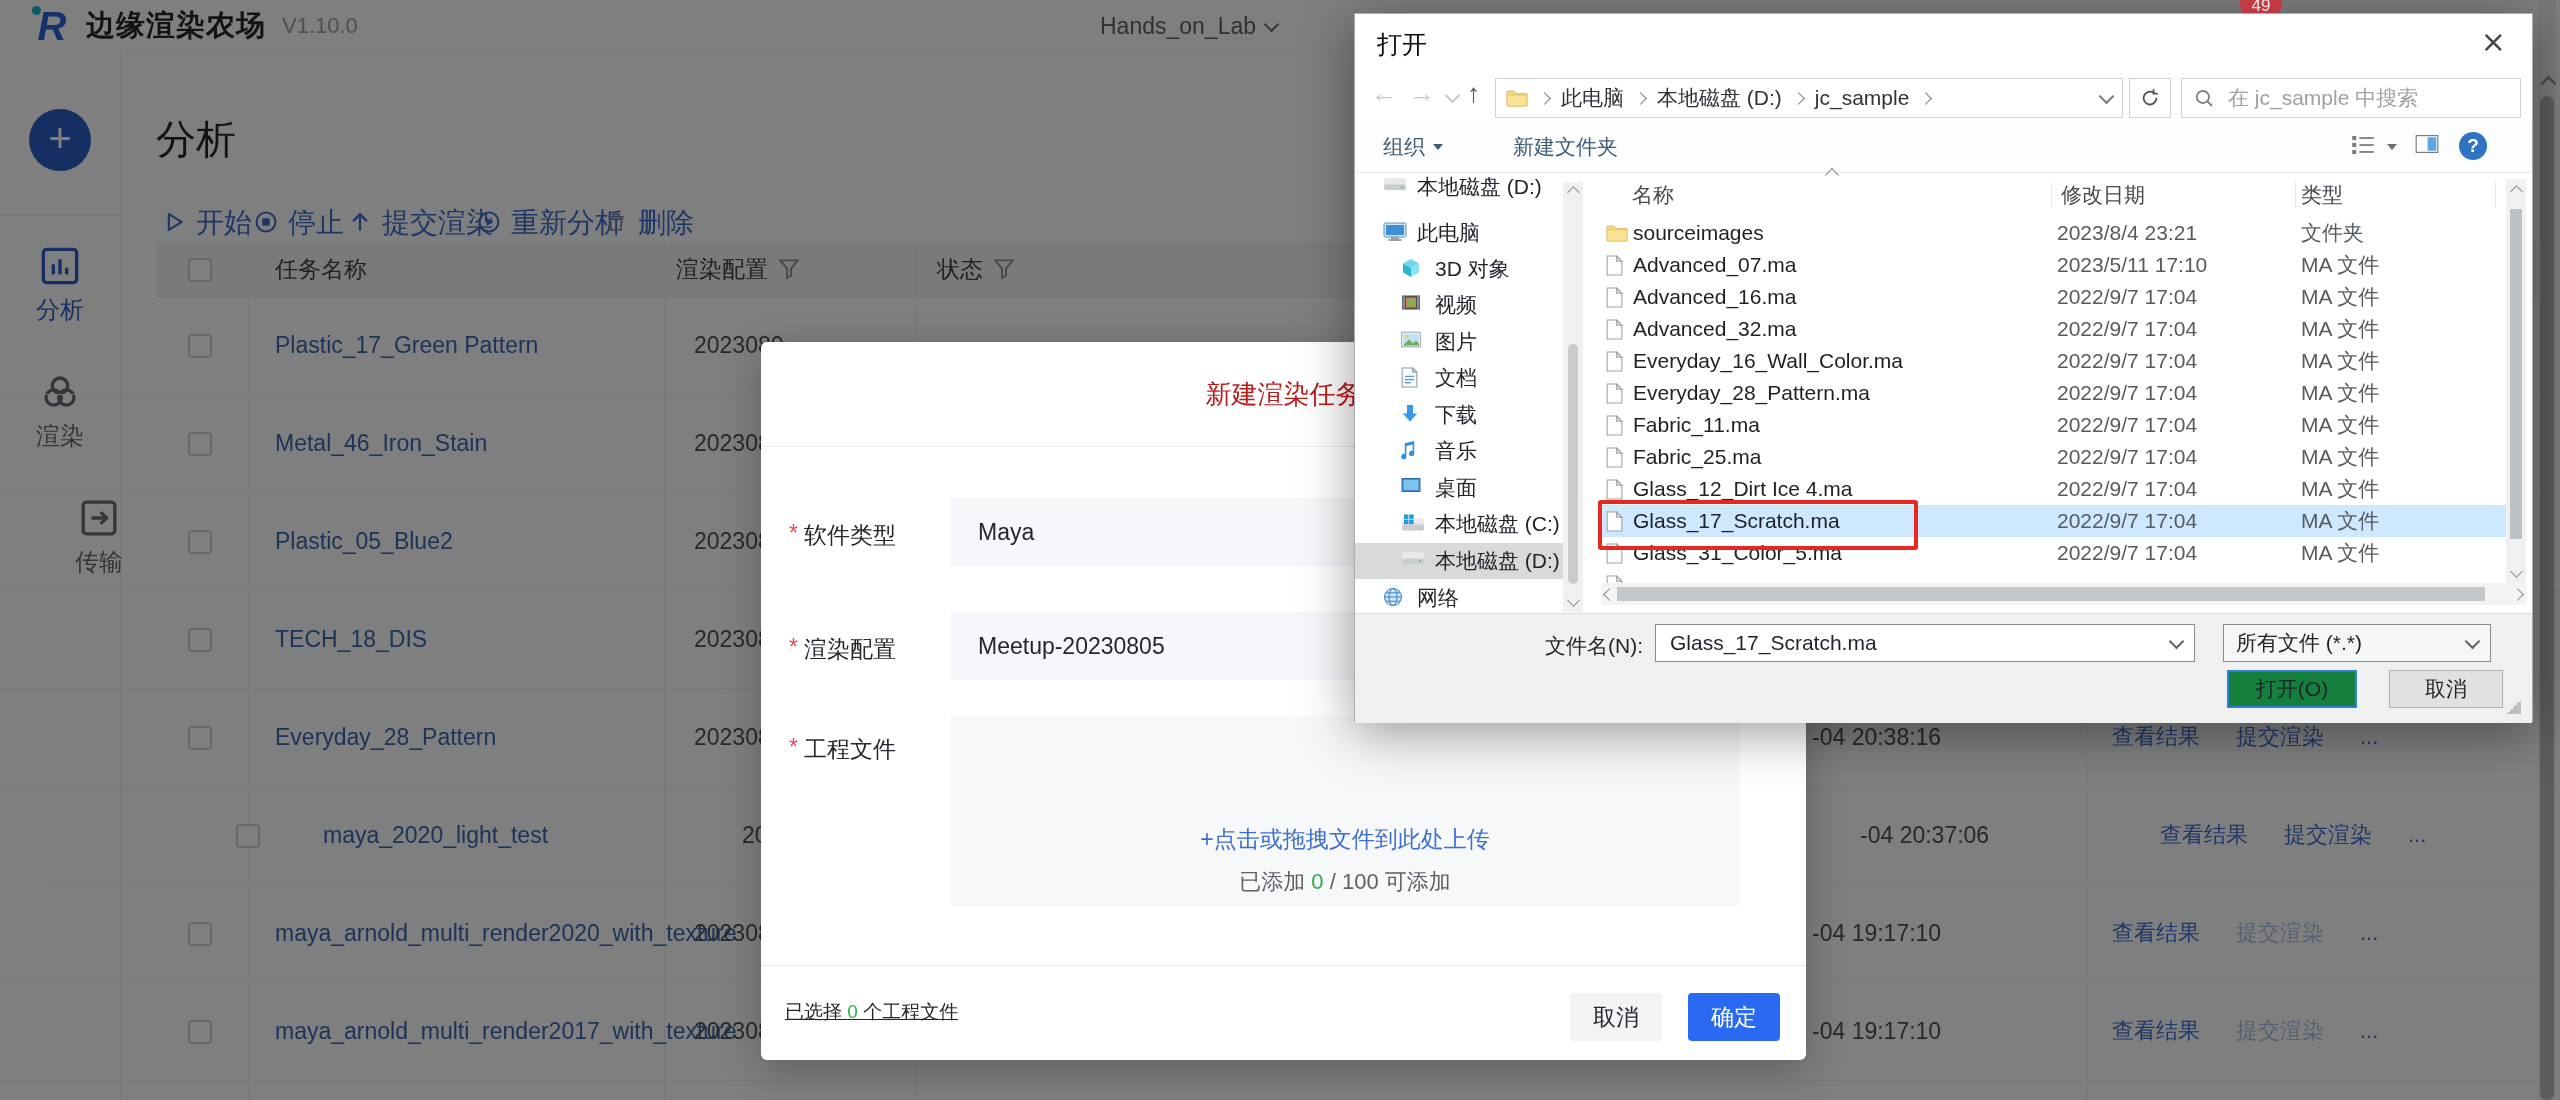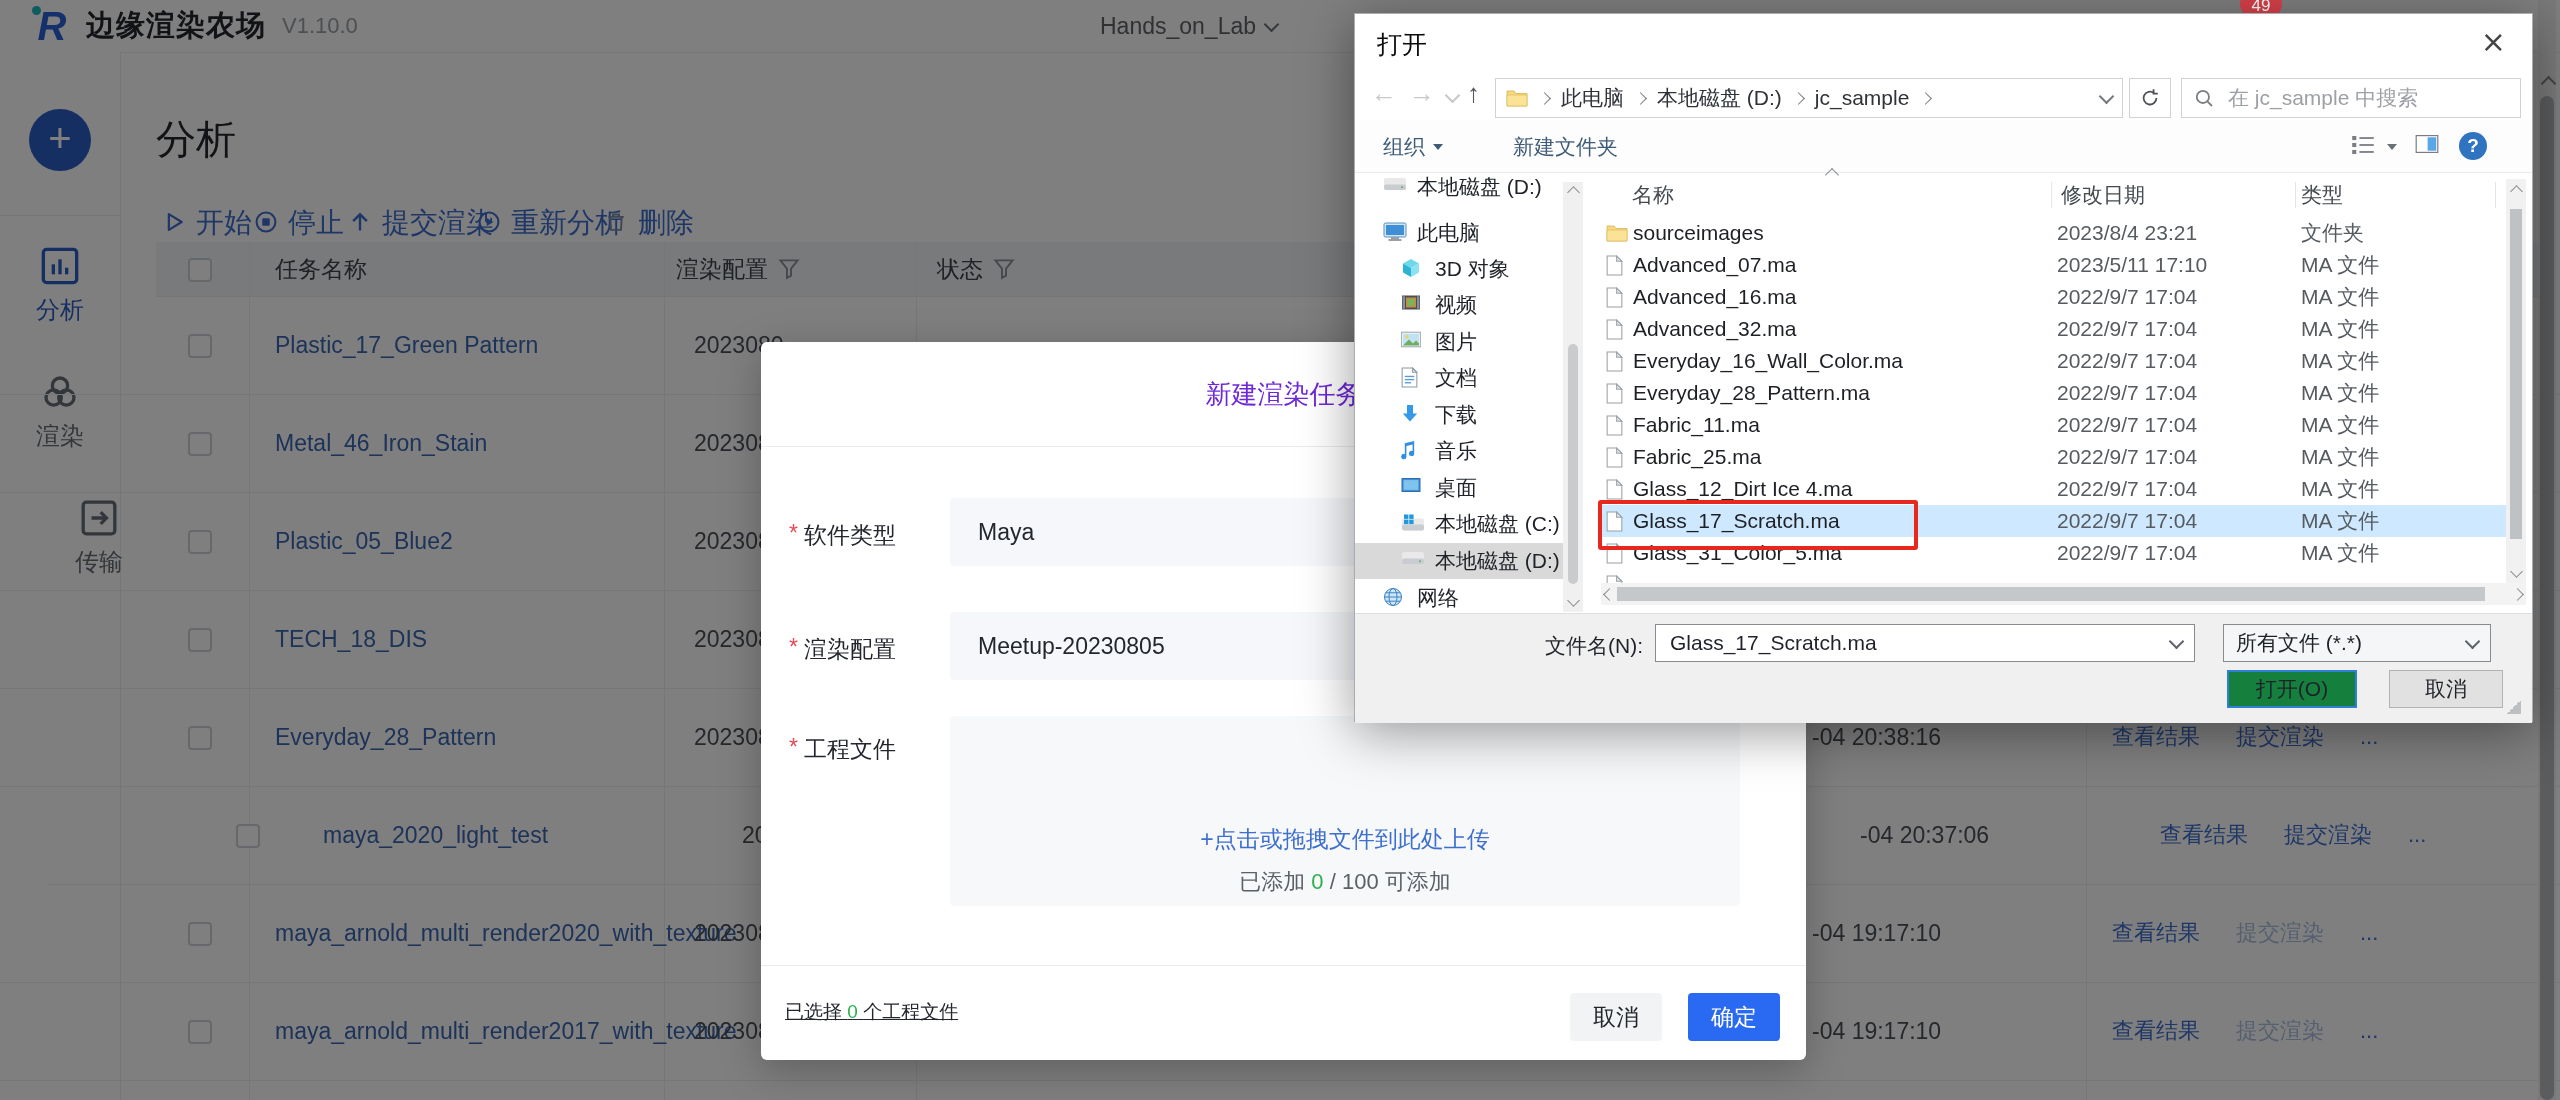--- a/index.html
+++ b/index.html
@@ -43,21 +43,21 @@
   #page-scroll-thumb{position:absolute;left:2540px;top:96px;width:14px;height:1004px;background:#b4b8bd;border-radius:7px;}
   #page-scroll-up{position:absolute;left:2543px;top:78px;width:9px;height:9px;border-right:2px solid #85898e;border-bottom:2px solid #85898e;transform:rotate(-135deg);}
   #notif-badge{position:absolute;left:2240px;top:-10px;width:42px;height:28px;border-radius:14px;background:#d8414a;color:#fff;
                font-size:17px;text-align:center;line-height:32px;z-index:6;}
   
   #overlay{position:absolute;inset:0;background:rgba(0,0,0,0.5);z-index:5;}
   
   #modal{position:absolute;left:761px;top:342px;width:1045px;height:718px;background:#fff;border-radius:6px;z-index:10;
          box-shadow:0 10px 40px rgba(0,0,0,.25);}
   #modal-title{position:absolute;left:0;top:0;width:100%;height:104px;display:flex;align-items:center;justify-content:center;
-               font-size:26px;color:#6d28d9;border-bottom:1px solid #e9ebee;}
+               font-size:26px;color:#b91c1c;border-bottom:1px solid #e9ebee;}
   .fld-label{position:absolute;left:28px;width:160px;font-size:23px;color:#23272d;display:flex;gap:6px;}
   .fld-label .req{color:#e34d59;}
   .fld-input{position:absolute;left:189px;width:790px;height:68px;background:#f5f7fa;border-radius:4px;
              display:flex;align-items:center;padding:0 28px;box-sizing:border-box;font-size:23px;color:#23272d;}
   #upload-box{position:absolute;left:189px;top:374px;width:790px;height:190px;background:#f6f8fa;border-radius:4px;text-align:center;}
   #upload-link{margin-top:108px;font-size:23px;color:#3f6fce;}
   #upload-count{margin-top:12px;font-size:22px;color:#5b6167;}
   #upload-count .green, #modal-footer .green{color:#2bb24c;}
   #modal-footer{position:absolute;left:0;top:623px;width:100%;height:95px;border-top:1px solid #e9ebee;}
   #modal-selected{position:absolute;left:24px;top:33px;font-size:19px;color:#23272d;text-decoration:underline;}

